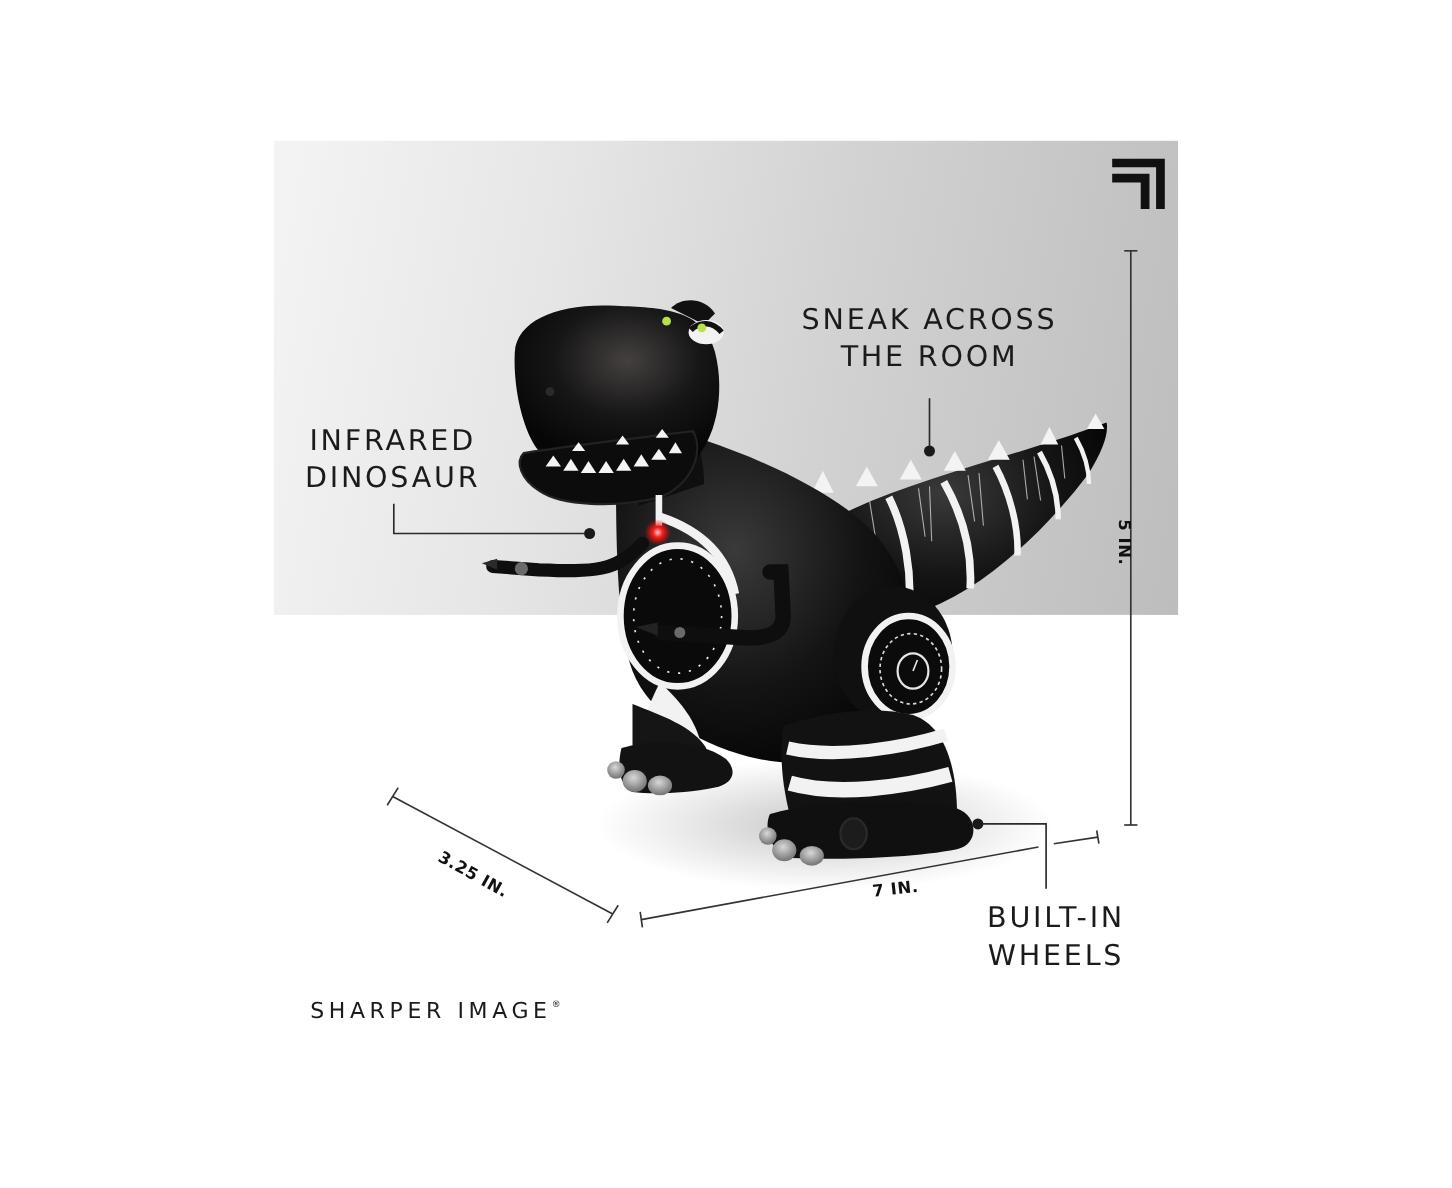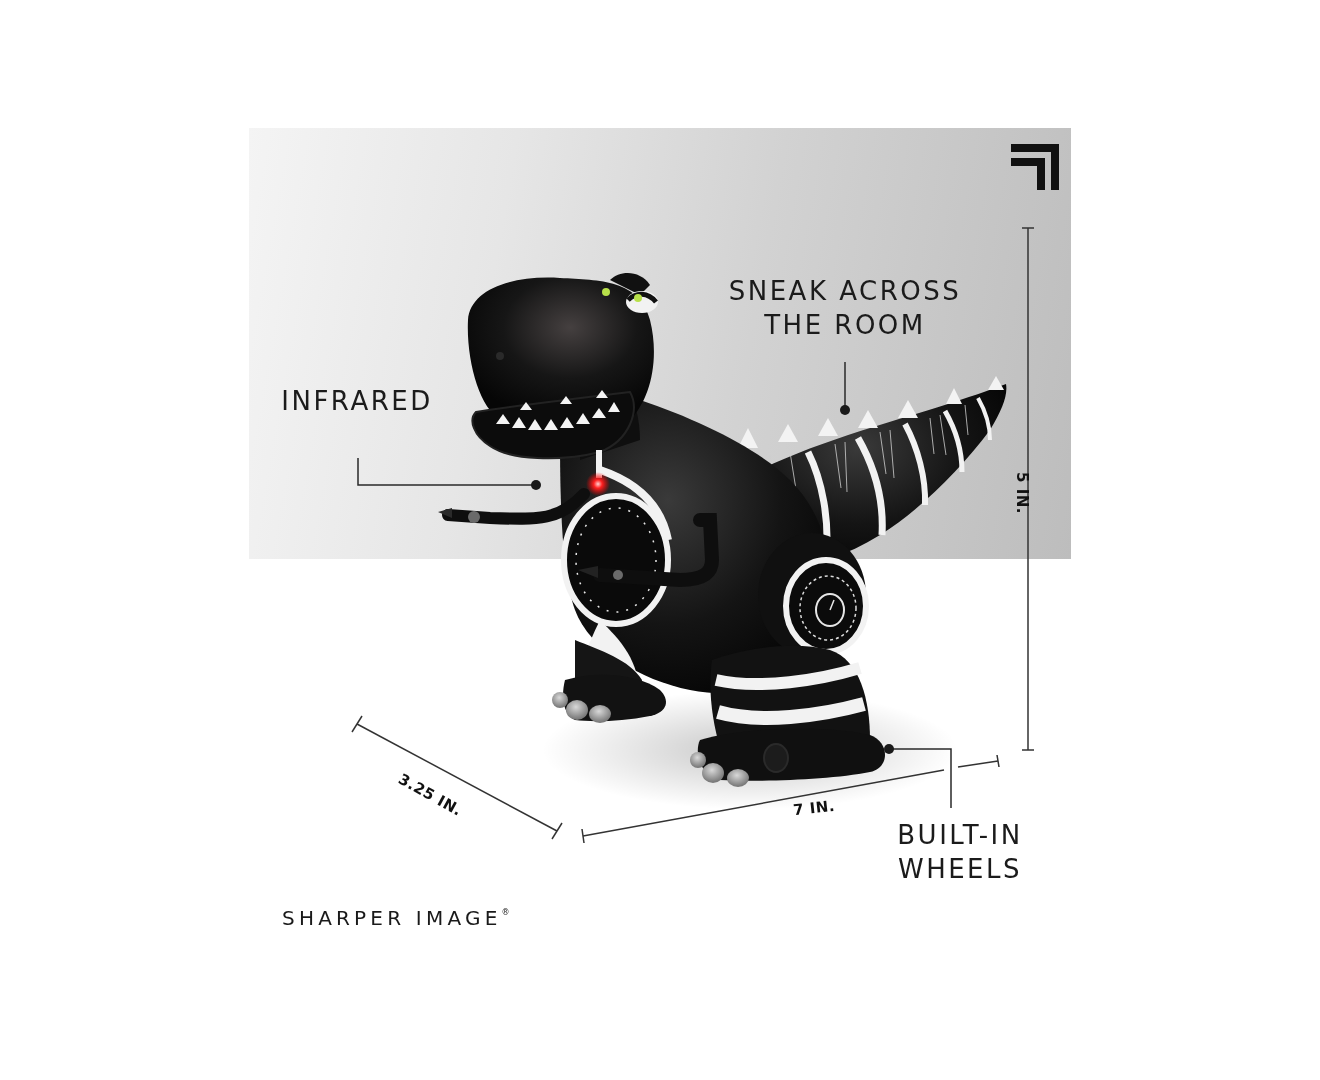--- a/index.html
+++ b/index.html
@@ -252,20 +252,21 @@
     </g>
     <g stroke="#333" stroke-width="1.5">
       <line x1="1028" y1="228" x2="1028" y2="750"></line>
       <line x1="1022" y1="228" x2="1034" y2="228"></line>
       <line x1="1022" y1="750" x2="1034" y2="750"></line>
     </g>
   </svg>
 
   <div class="callout-text callout-infrared">
     <div>INFRARED</div>
+    <div>DINOSAUR</div>
   </div>
 
   <div class="callout-text callout-sneak">
     <div>SNEAK ACROSS</div>
     <div>THE ROOM</div>
   </div>
 
   <div class="callout-text callout-wheels">
     <div>BUILT-IN</div>
     <div>WHEELS</div>

